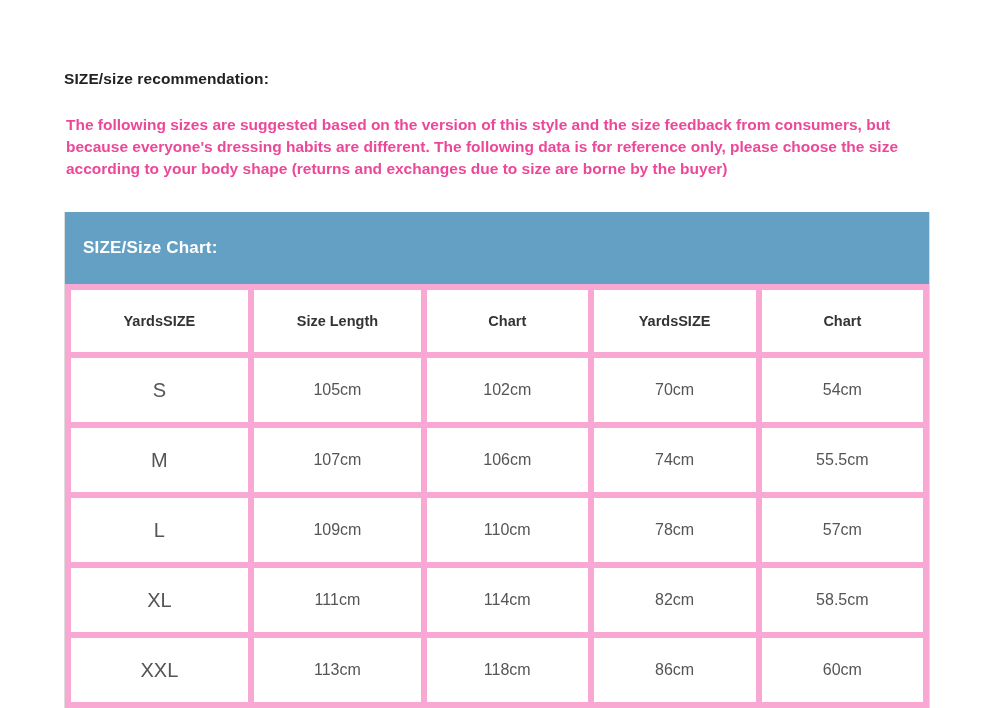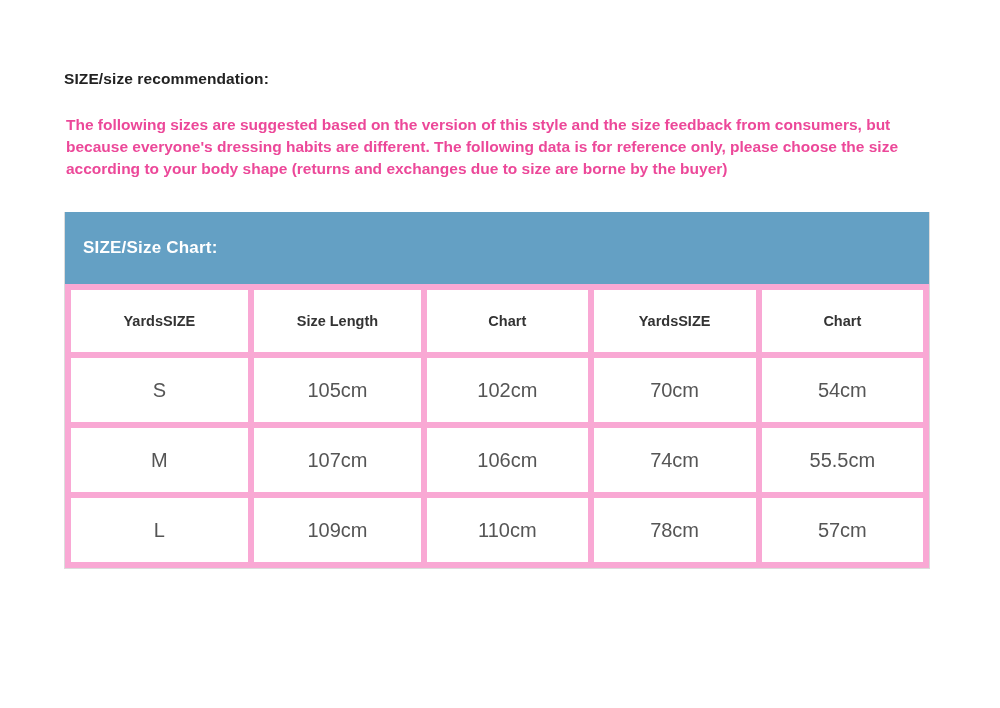--- a/index.html
+++ b/index.html
@@ -68,21 +68,21 @@
     color: #444444;
   }
   table.size-table th {
     height: 60px;
     font-size: 14.5px;
     font-weight: bold;
     color: #333333;
   }
   table.size-table td {
     height: 62px;
-    font-size: 20px;
+    font-size: 16px;
     font-weight: normal;
     color: #555555;
   }
   table.size-table tr td:first-child {
     font-size: 20px;
   }
   col.c1 { width: 21.3%; }
   col.c2 { width: 20.2%; }
   col.c3 { width: 19.4%; }
   col.c4 { width: 19.6%; }
@@ -135,17 +135,31 @@
           <td>74cm</td>
           <td>55.5cm</td>
         </tr>
         <tr>
           <td>L</td>
           <td>109cm</td>
           <td>110cm</td>
           <td>78cm</td>
           <td>57cm</td>
         </tr>
+        <tr>
+          <td>XL</td>
+          <td>111cm</td>
+          <td>114cm</td>
+          <td>82cm</td>
+          <td>58.5cm</td>
+        </tr>
+        <tr>
+          <td>XXL</td>
+          <td>113cm</td>
+          <td>118cm</td>
+          <td>86cm</td>
+          <td>60cm</td>
+        </tr>
       </tbody>
     </table>
 
   </div>
 </div>
 
 </body></html>

